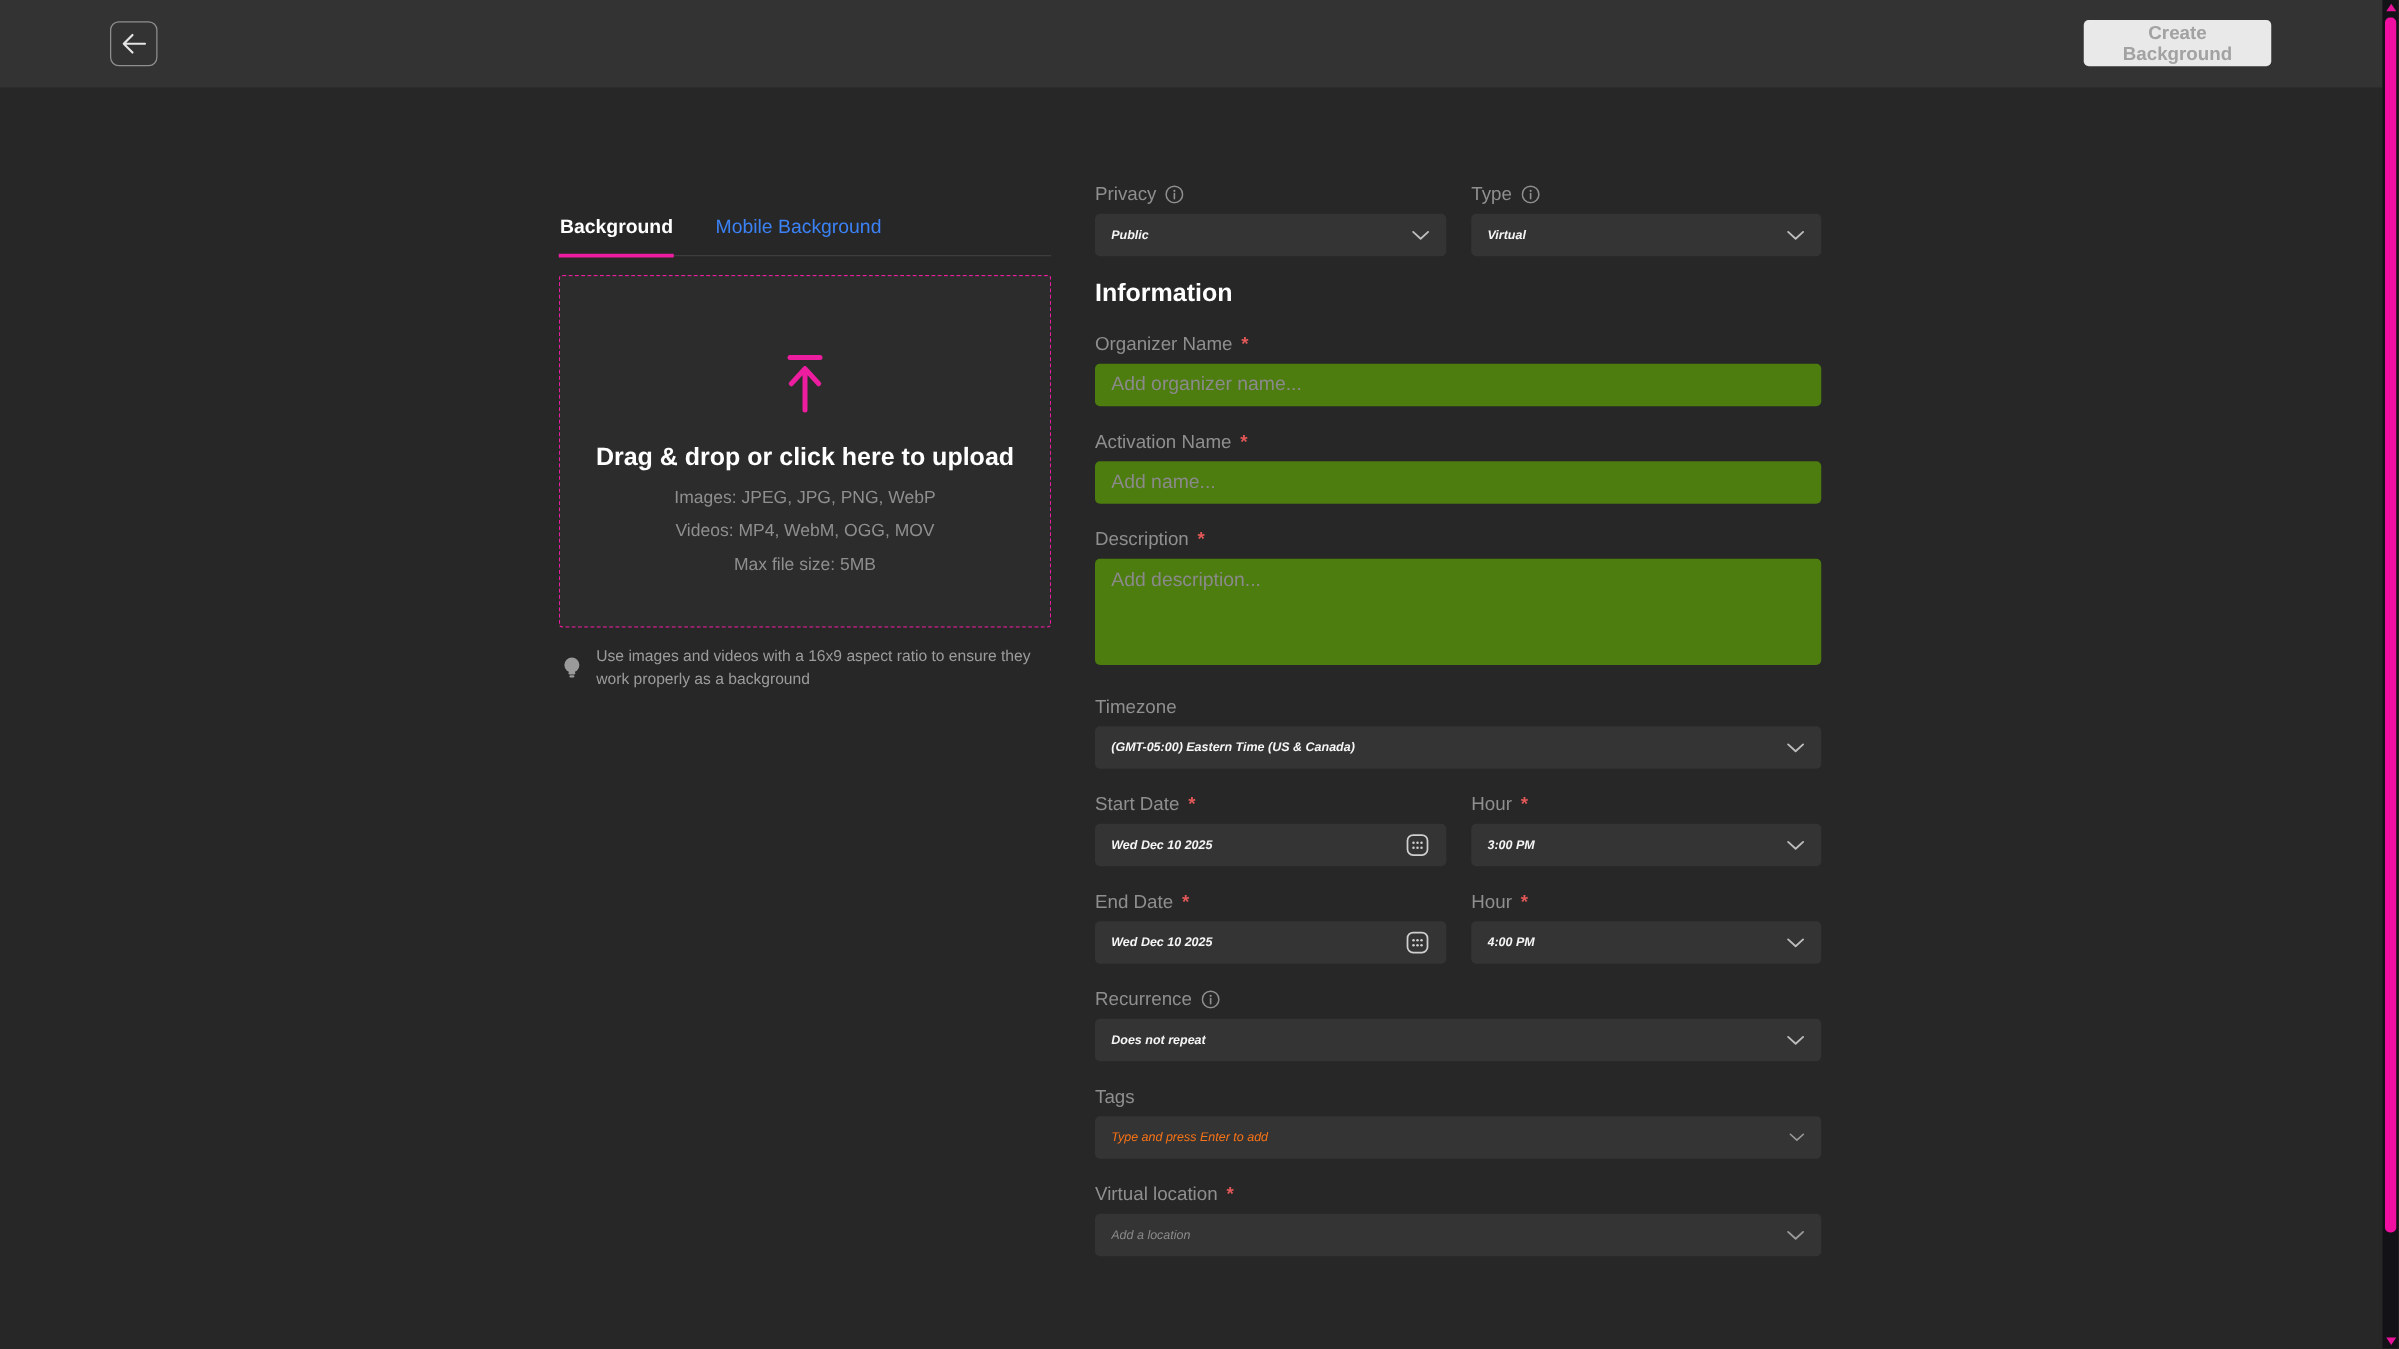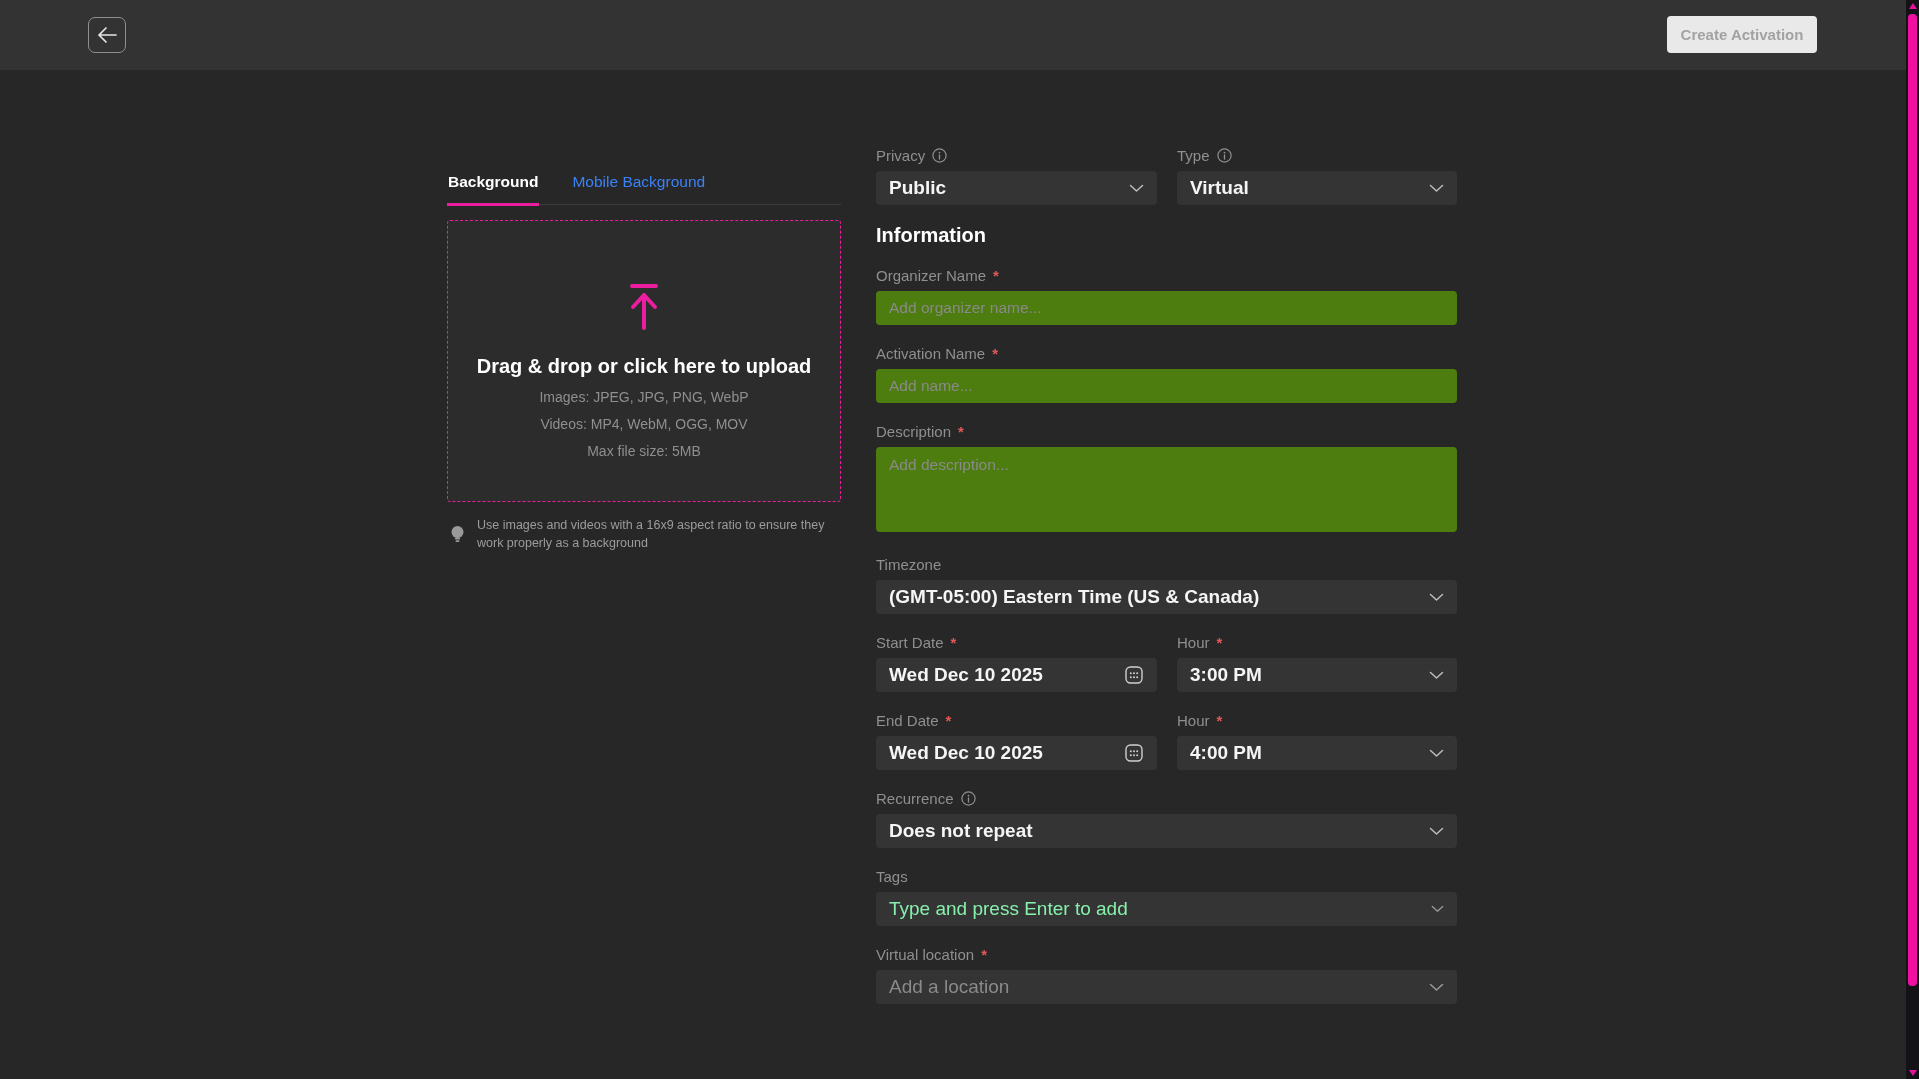--- a/index.html
+++ b/index.html
@@ -30,22 +30,22 @@
   .right-panel{position:absolute;left:876px;top:147px;width:581px;}
   .grid2{display:grid;grid-template-columns:281px 280px;column-gap:20px;}
   .fgroup{margin-top:20px;}
   .fgroup.first{margin-top:0;}
   .label-row{display:flex;align-items:center;gap:7px;margin-bottom:7px;}
   .flabel{font-size:15px;color:#8f8f8f;}
   .req{color:#e25858;font-size:15px;font-weight:700;}
   .heading{margin-top:19px;font-size:20px;font-weight:700;color:#ffffff;}
   .control{height:34px;background:#343434;border-radius:4px;display:flex;align-items:center;
            padding:0 13px;cursor:pointer;}
-  .control .value{flex:1;font-size:19px;font-weight:600;color:#f5f5f5;white-space:nowrap;
-                  overflow:hidden;}
+  .control .value{flex:1;font-size:10px;font-weight:600;color:#f5f5f5;white-space:nowrap;
+                  overflow:hidden;font-style:italic;}
   .text-input{width:100%;height:34px;background:#4d7c0f;border:none;border-radius:4px;
               padding:0 13px;box-sizing:border-box;color:#f0f0f0;font-size:15.5px;
               font-family:inherit;outline:none;}
   .text-input::placeholder{color:#8a8a8a;opacity:1;}
   textarea.text-input{height:85px;resize:none;padding-top:9px;}
   .chev{flex:none;}
   
   .scrollbar{position:absolute;right:0;top:0;width:13px;height:1079px;background:#131317;}
   .sb-thumb{position:absolute;left:2px;top:14px;width:9px;height:972px;background:#f00fa0;
             border-radius:4px;}
@@ -58,21 +58,21 @@
 <body>
 
 <div class="stage">
 
   <div class="header">
     <button class="back-btn">
       <svg width="22" height="20" viewBox="0 0 22 20">
         <path d="M20 10 H3 M10 3 L3 10 L10 17" fill="none" stroke="#e5e5e5" stroke-width="1.7" stroke-linecap="round" stroke-linejoin="round"></path>
       </svg>
     </button>
-    <button class="create-btn">Create Activation</button>
+    <button class="create-btn">Create Background</button>
   </div>
 
   <div class="left-panel">
     <div class="tabs">
       <div class="tab active">Background</div>
       <div class="tab">Mobile Background</div>
     </div>
 
     <div class="dropzone">
       <svg class="up-arrow" width="44" height="48" viewBox="0 0 44 48">
@@ -254,21 +254,21 @@
           <path d="M1.5 1.5 L7.5 7 L13.5 1.5" fill="none" stroke="#bdbdbd" stroke-width="1.5" stroke-linecap="round" stroke-linejoin="round"></path>
         </svg>
       </div>
     </div>
 
     <div class="fgroup">
       <div class="label-row">
         <span class="flabel">Tags</span>
       </div>
       <div class="control">
-        <span class="value" style="color:#86efac;font-weight:400;">Type and press Enter to add</span>
+        <span class="value" style="color:#f97316;font-weight:400;">Type and press Enter to add</span>
         <svg class="chev" width="13" height="8" viewBox="0 0 15 9">
           <path d="M1.5 1.5 L7.5 7 L13.5 1.5" fill="none" stroke="#9a9a9a" stroke-width="1.5" stroke-linecap="round" stroke-linejoin="round"></path>
         </svg>
       </div>
     </div>
 
 
     <div class="fgroup">
       <div class="label-row">
         <span class="flabel">Virtual location</span>

